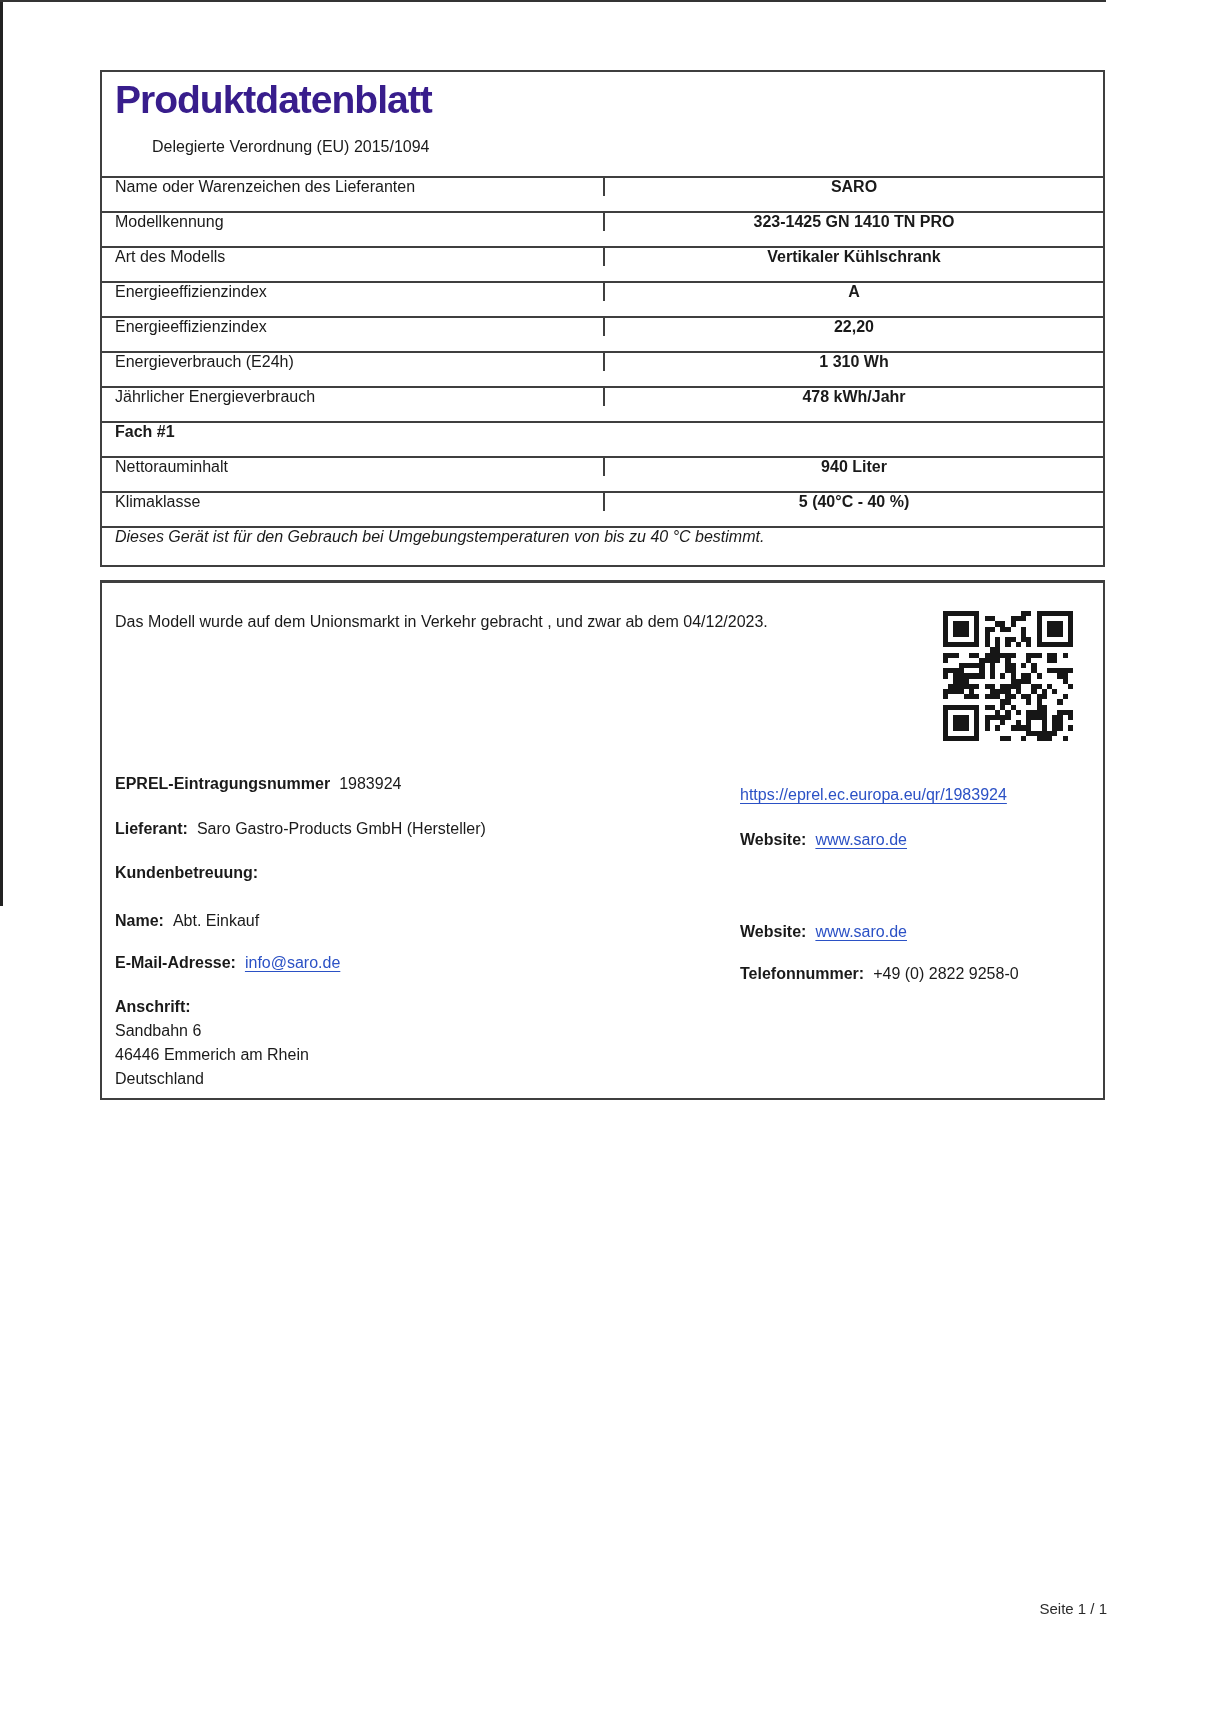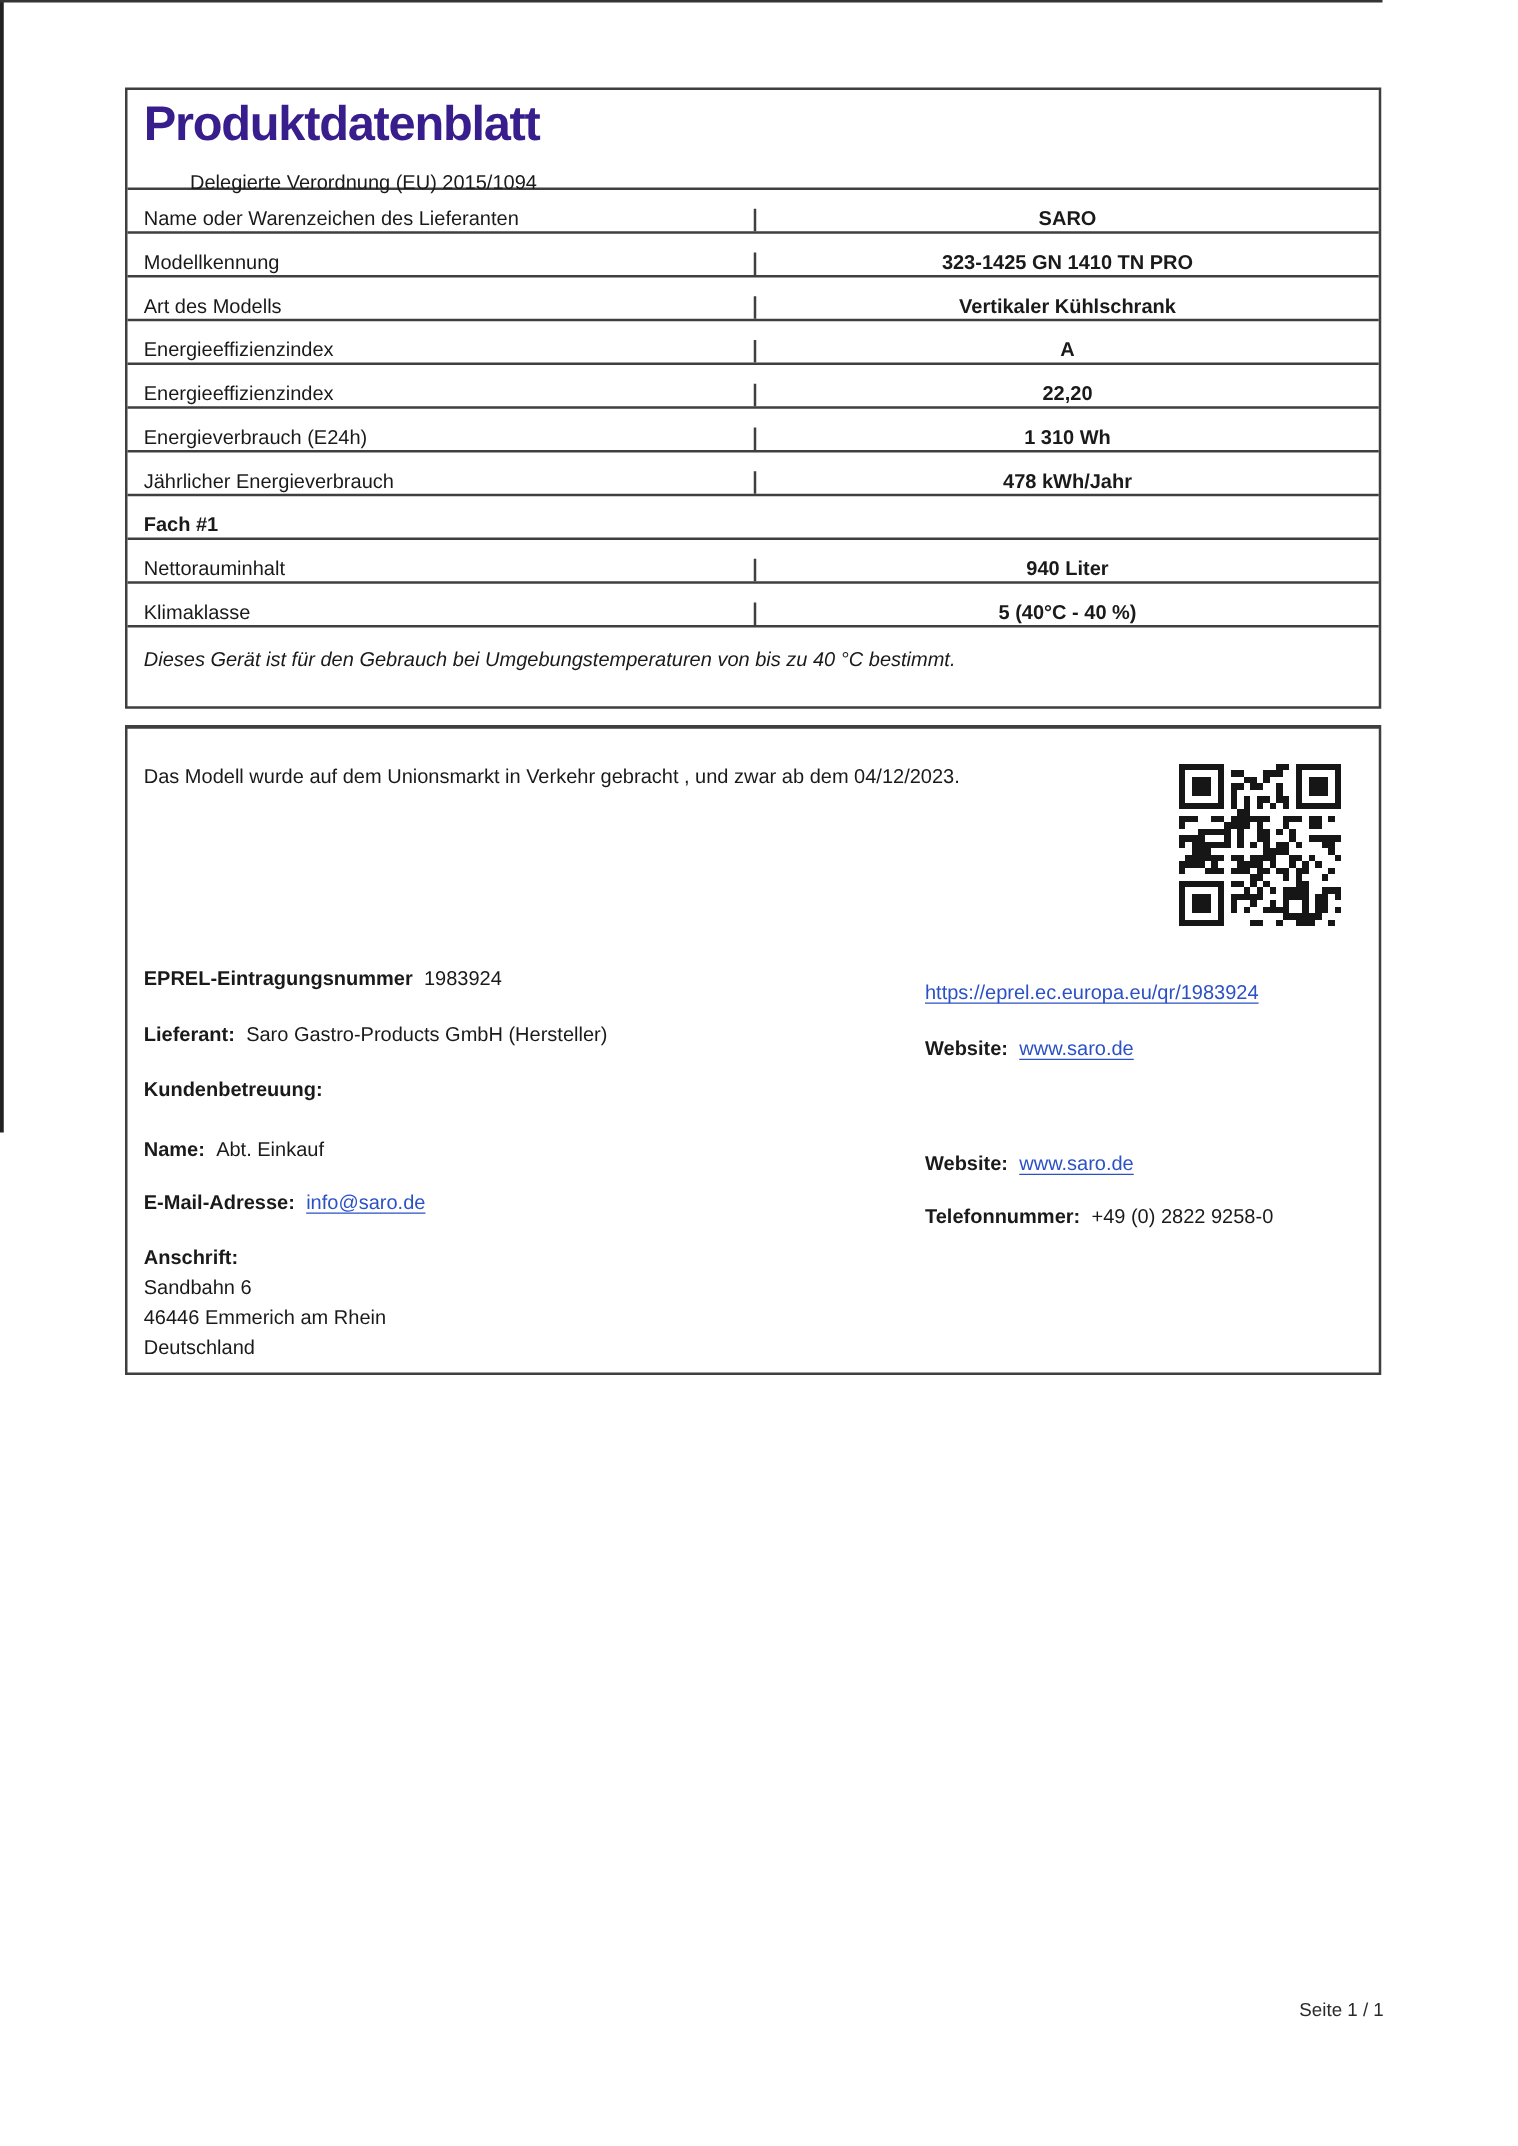--- a/index.html
+++ b/index.html
@@ -16,26 +16,26 @@
   }
   
   .edge-left{position:absolute;left:0;top:0;width:3px;height:906px;background:#222;}
   .edge-top{position:absolute;left:0;top:0;width:1106px;height:2px;background:#343434;}
 
   .box{position:absolute;left:100px;width:1005px;background:#fff;border:2px solid var(--border-color);box-sizing:border-box;}
   #sheet-box{top:70px;height:497px;}
   #info-box{top:580px;height:520px;border-top-width:3px;}
 
   
-  .sheet-header{position:relative;height:78px;}
+  .sheet-header{position:relative;height:104px;}
   .doc-title{position:absolute;left:13px;top:6px;font-size:39px;font-weight:bold;color:var(--title-color);letter-spacing:-1px;}
   .doc-subtitle{position:absolute;left:14px;top:66px;font-size:16px;margin-left:36px;}
 
   
-  .trow{display:flex;border-top:2px solid var(--border-color);height:33px;align-items:flex-end;font-size:16px;}
+  .trow{display:flex;border-top:2px solid var(--border-color);height:33px;align-items:flex-start;font-size:16px;}
   .trow .tlabel{width:503px;box-sizing:border-box;border-right:2px solid var(--border-color);
     display:flex;align-items:center;padding-left:13px;}
   .trow .tvalue{flex:1;display:flex;align-items:center;justify-content:center;font-weight:bold;}
   .trow.full{height:33px;}
   .trow.full .tfull{width:100%;display:flex;align-items:center;padding-left:13px;box-sizing:border-box;}
   .trow.section .tfull{font-weight:bold;}
   .trow.note{height:36px;font-style:italic;}
 
   
   .market-text{position:absolute;left:13px;top:28px;width:720px;font-size:16px;line-height:22px;}

